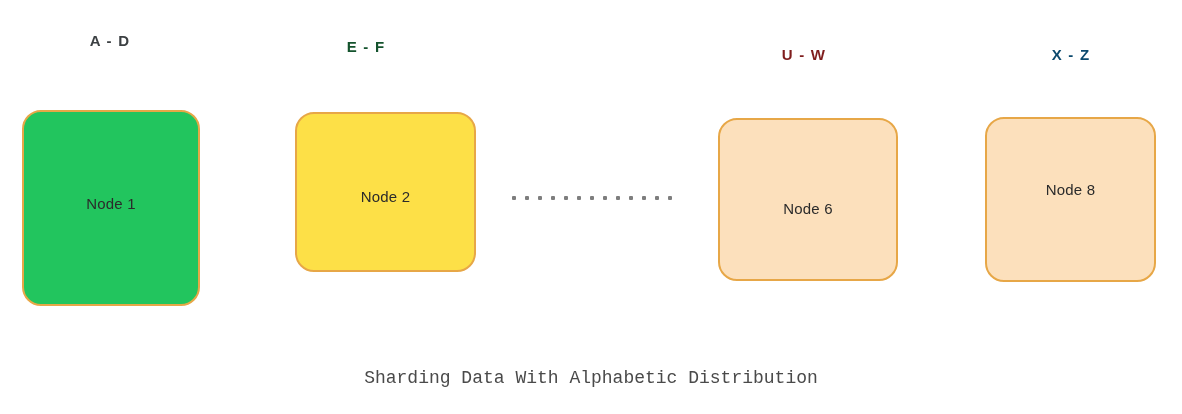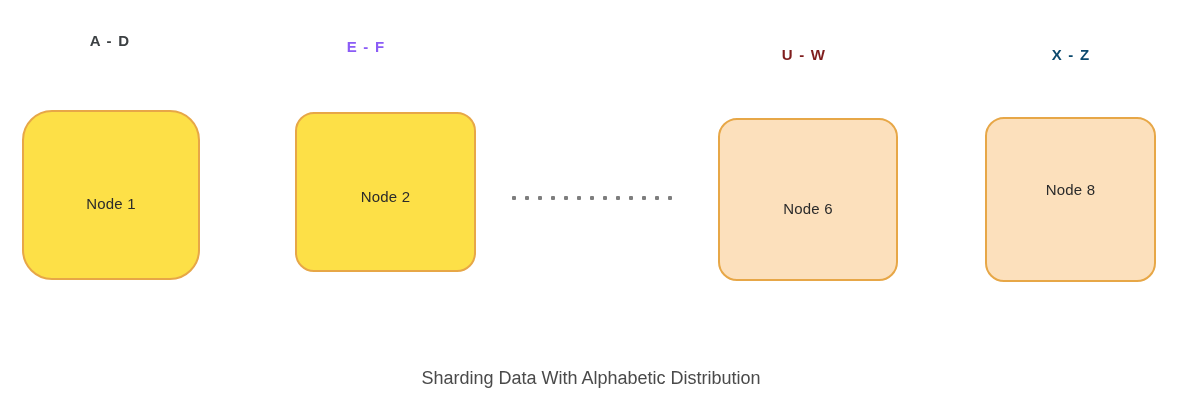--- a/index.html
+++ b/index.html
@@ -75,38 +75,38 @@
     width: 9px;
     height: 1px;
   }
 
   
   #caption {
     position: absolute;
     left: 0;
     right: 0;
     text-align: center;
-    font-family: Liberation Sans, sans-serif;
+    font-family: Liberation Mono, monospace;
     font-size: 18px;
     font-weight: 400;
     color: #4a4a4a;
     white-space: nowrap;
   }
 </style>
 </head>
 <body>
 
 <div id="diagram" style="background: rgb(255, 255, 255);">
 
   <div class="range-label" style="left: 110px; top: 32px; color: rgb(60, 64, 67);">A - D</div>
-  <div class="range-label" style="left: 366px; top: 38px; color: #8b5cf6;">E - F</div>
+  <div class="range-label" style="left: 366px; top: 38px; color: #14532d;">E - F</div>
   <div class="range-label" style="left: 804px; top: 46px; color: #7f1d1d;">U - W</div>
   <div class="range-label" style="left: 1071px; top: 46px; color: #0c4a6e;">X - Z</div>
 
-  <div class="node-box" style="left: 22px; top: 110px; width: 178px; height: 170px; background: #fde047; border-color: rgb(231, 167, 71); border-radius: 30px;">
+  <div class="node-box" style="left: 22px; top: 110px; width: 178px; height: 196px; background: #22c55e; border-color: rgb(231, 167, 71);">
     <div class="node-label" style="top: 83px;">Node 1</div>
   </div>
   <div class="node-box" style="left: 295px; top: 112px; width: 181px; height: 160px; background: #fde047; border-color: rgb(231, 167, 71);">
     <div class="node-label" style="top: 74px;">Node 2</div>
   </div>
   <div class="node-box" style="left: 718px; top: 118px; width: 180px; height: 163px; background: rgb(252, 224, 188); border-color: rgb(231, 167, 71);">
     <div class="node-label" style="top: 80px;">Node 6</div>
   </div>
   <div class="node-box" style="left: 985px; top: 117px; width: 171px; height: 165px; background: rgb(252, 224, 188); border-color: rgb(231, 167, 71);">
     <div class="node-label" style="top: 62px;">Node 8</div>

